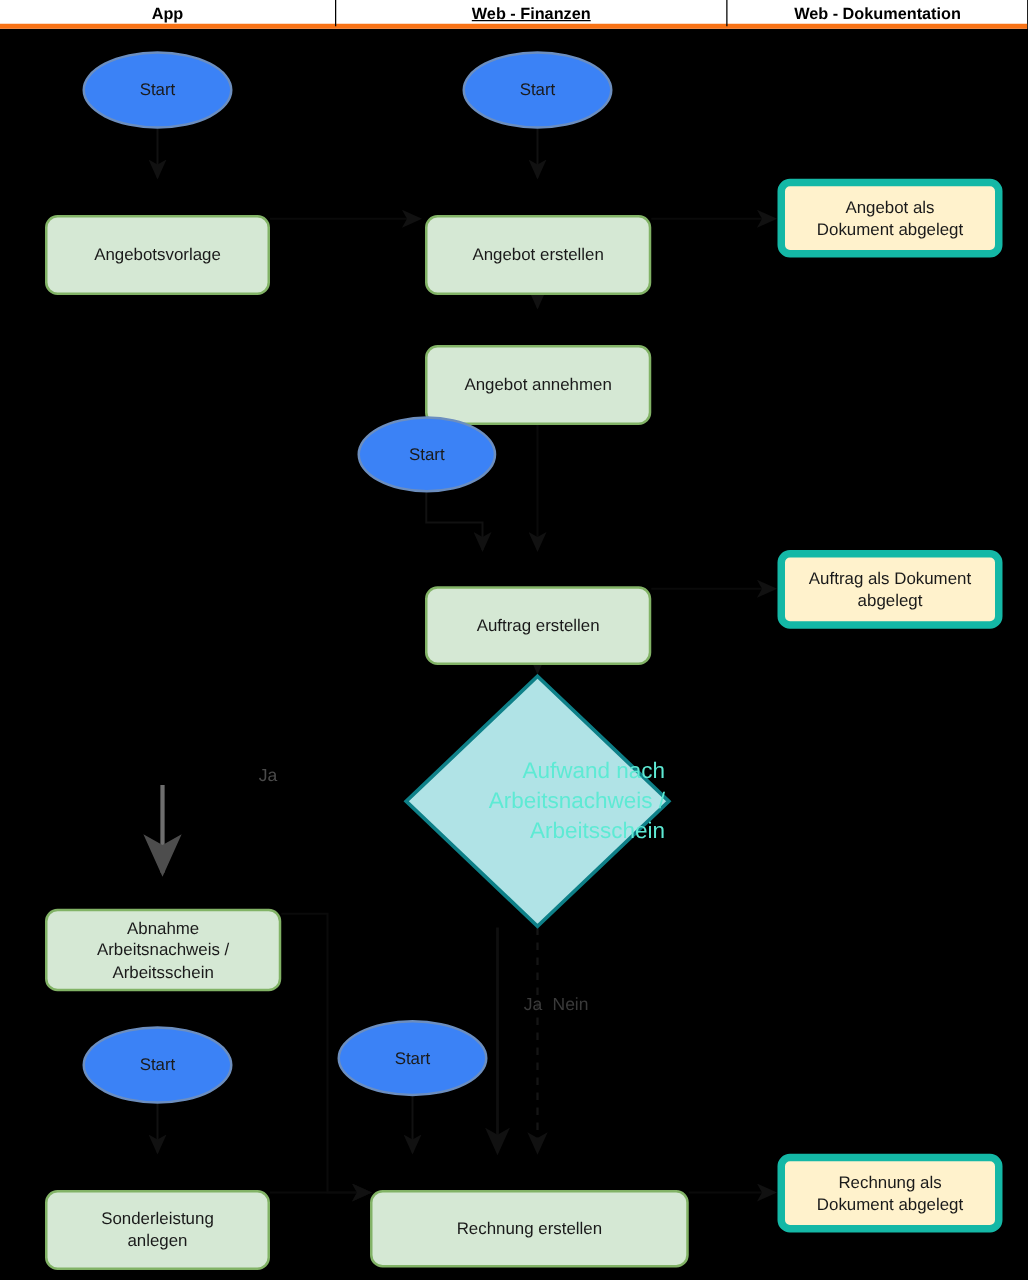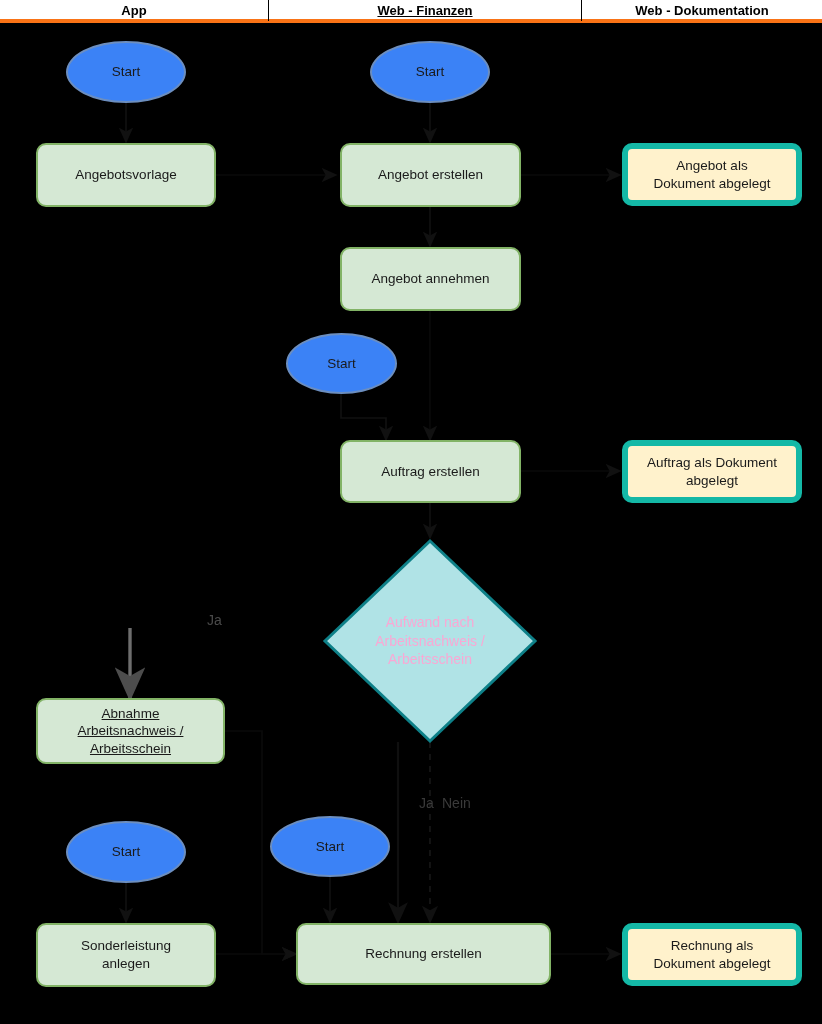--- a/index.html
+++ b/index.html
@@ -59,20 +59,21 @@
     text-align: center;
     font-size: 13.5px;
     color: #1a1a1a;
     line-height: 1.30;
     padding: 2px 6px;
   }
   .node-process {
     background: #d5e8d4;
     border: 2px solid #82b366;
     border-radius: 10px;
+    margin-top: 29px;
   }
   .node-doc {
     background: #fff2cc;
     border: 6px solid #14b8a6;
     border-radius: 10px;
   }
   .node-start {
     background: #3b82f6;
     border: 2px solid #6c8ebf;
     border-radius: 50%;
@@ -84,24 +85,24 @@
   .diamond-shape {
     position: absolute;
     left: 0;
     top: 0;
     width: 100%;
     height: 100%;
   }
   .diamond-label {
     position: relative;
     z-index: 2;
-    font-size: 14px;
-    color: #f9a8d4;
+    font-size: 18px;
+    color: #5eead4;
     line-height: 1.32;
-    text-align: center;
+    text-align: right;
     width: 100%;
   }
 
   
   .edge-svg {
     position: absolute;
     left: 0;
     top: 0;
     width: 822px;
     height: 1024px;
@@ -188,21 +189,21 @@
   <div class="edge-label" style="left:207px; top:612px; color:#4a4a4a;">Ja</div>
 
   <div class="node node-start" style="left:66px; top:41px; width:120px; height:62px;">
     <span>Start</span>
   </div>
 
   <div class="node node-process" style="left:36px; top:143px; width:180px; height:64px;">
     <span>Angebotsvorlage</span>
   </div>
 
-  <div class="node node-process" style="left:36px; top:698px; width:189px; height:66px;text-decoration:underline;">
+  <div class="node node-process" style="left:36px; top:698px; width:189px; height:66px;">
     <div>
       <div>Abnahme</div>
       <div>Arbeitsnachweis /</div>
       <div>Arbeitsschein</div>
     </div>
   </div>
 
   <div class="node node-start" style="left:66px; top:821px; width:120px; height:62px;">
     <span>Start</span>
   </div>

